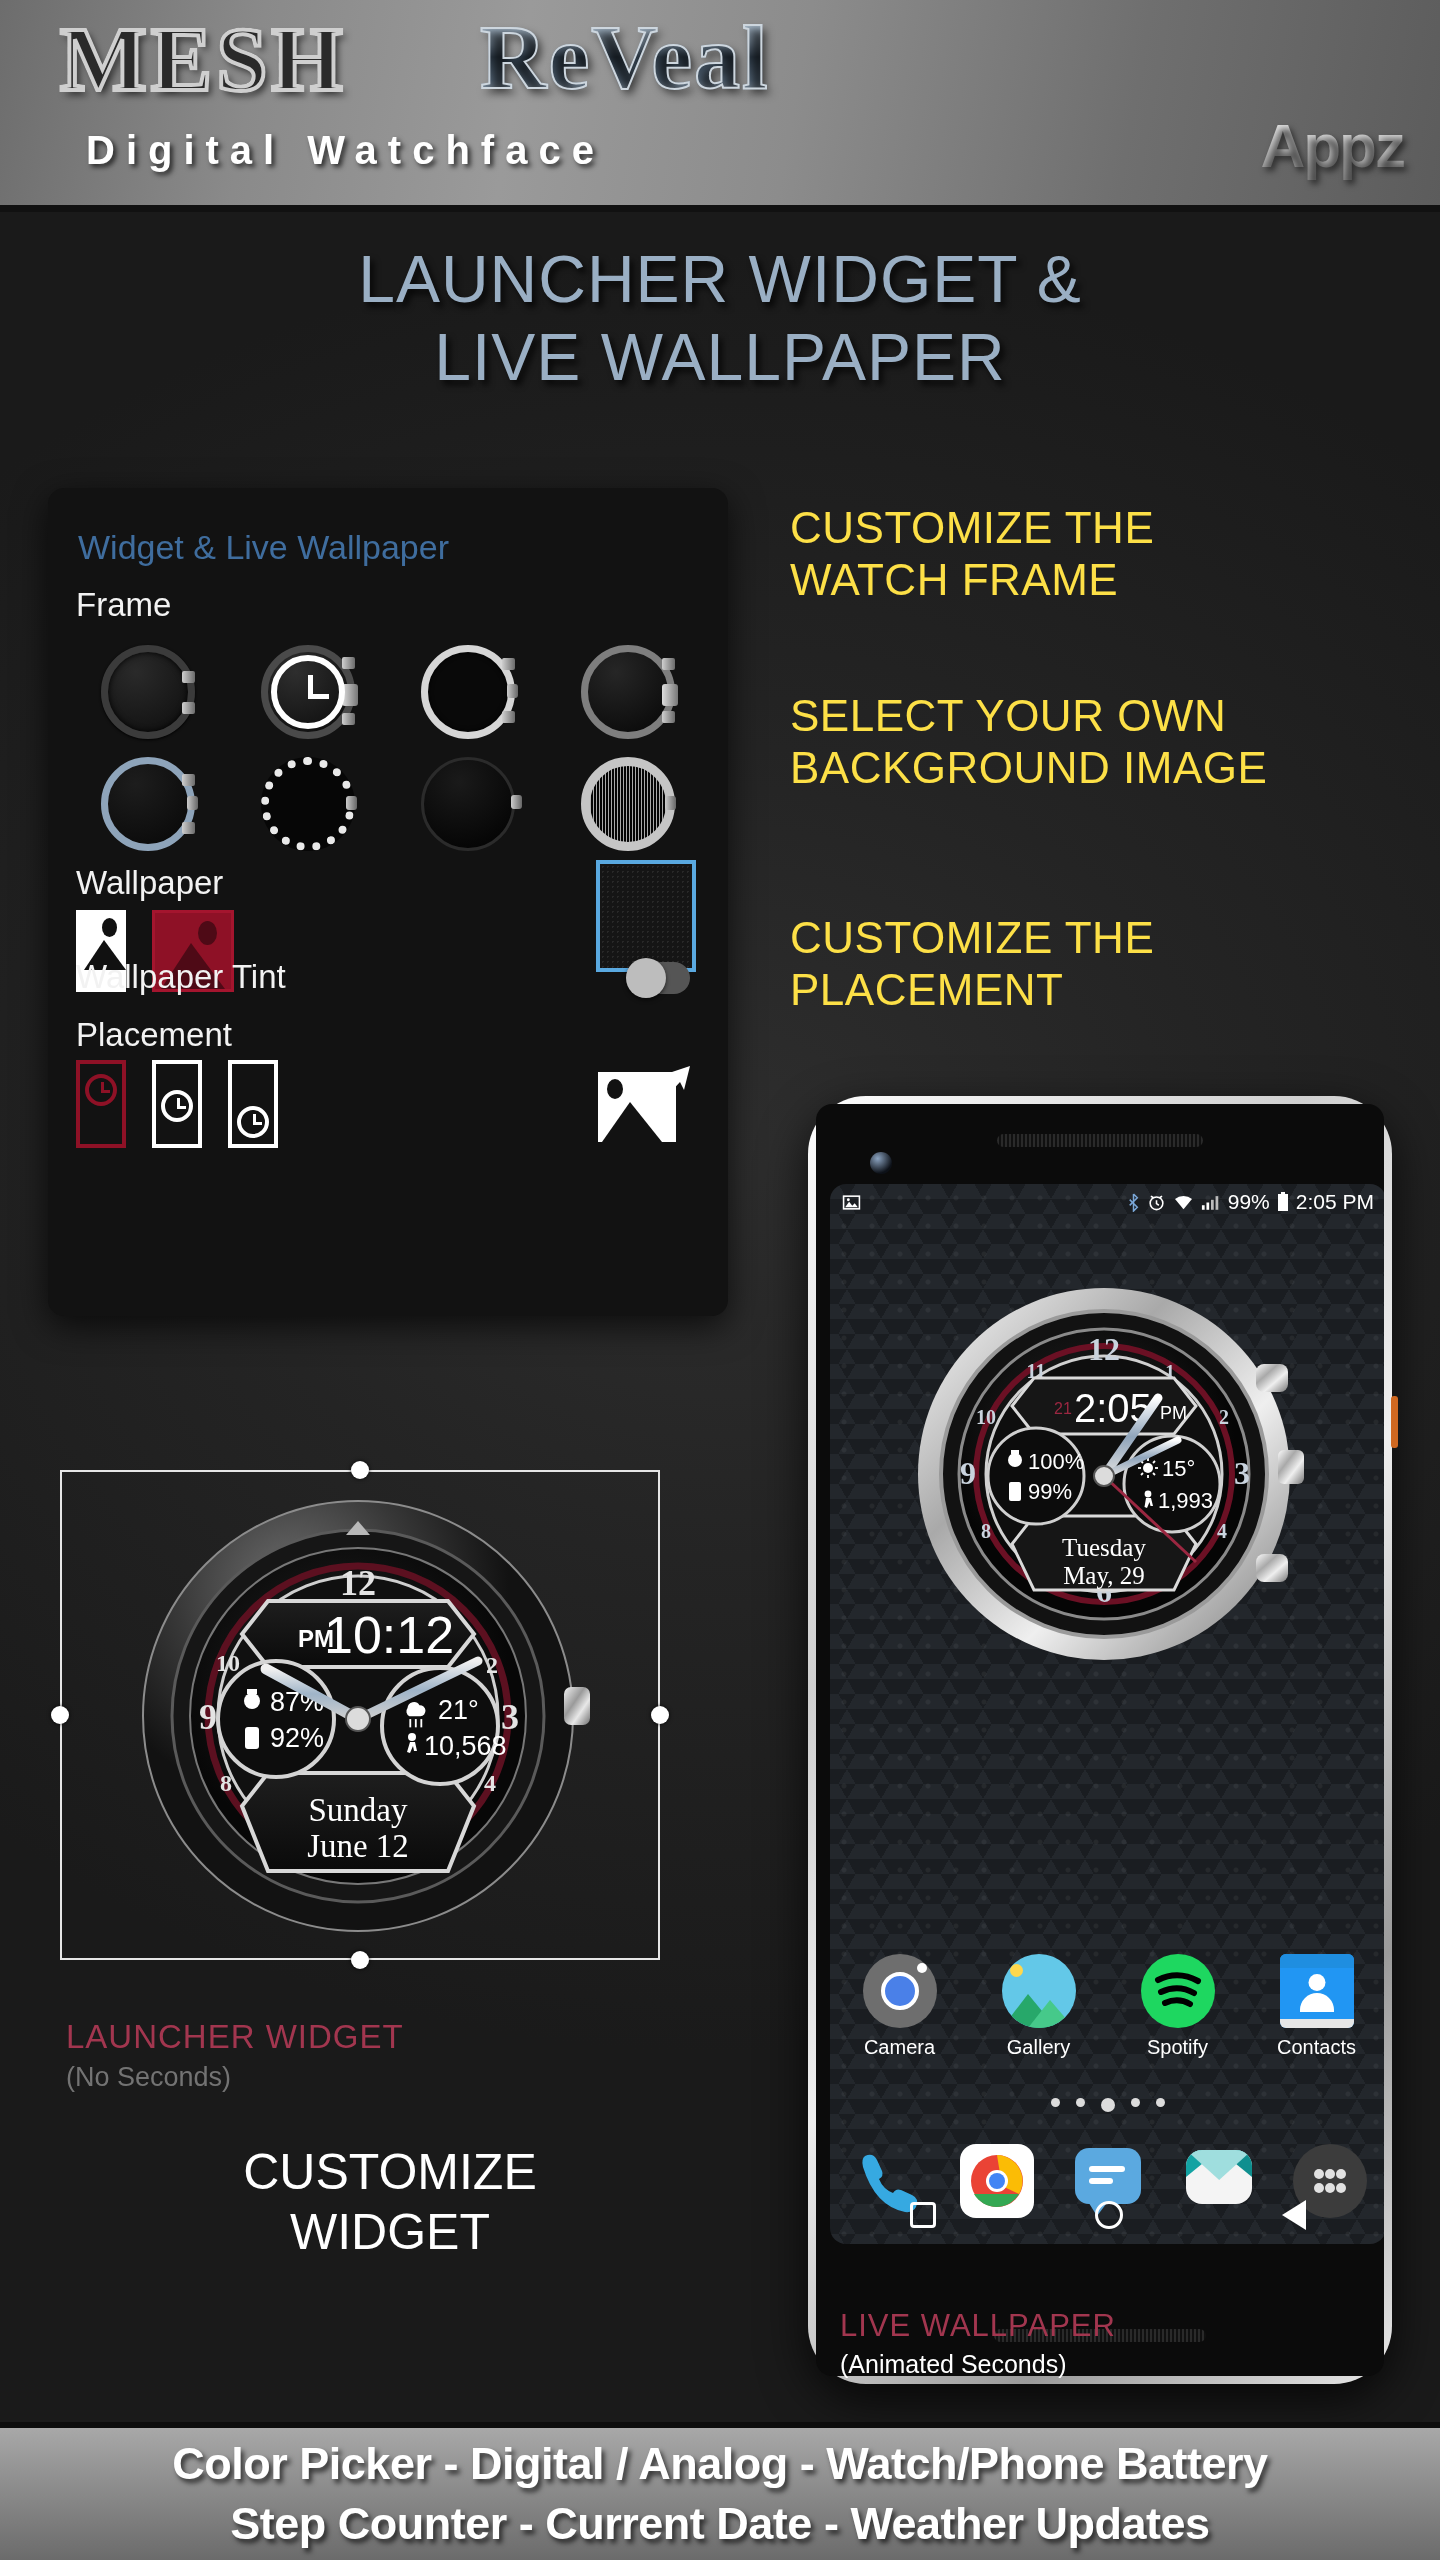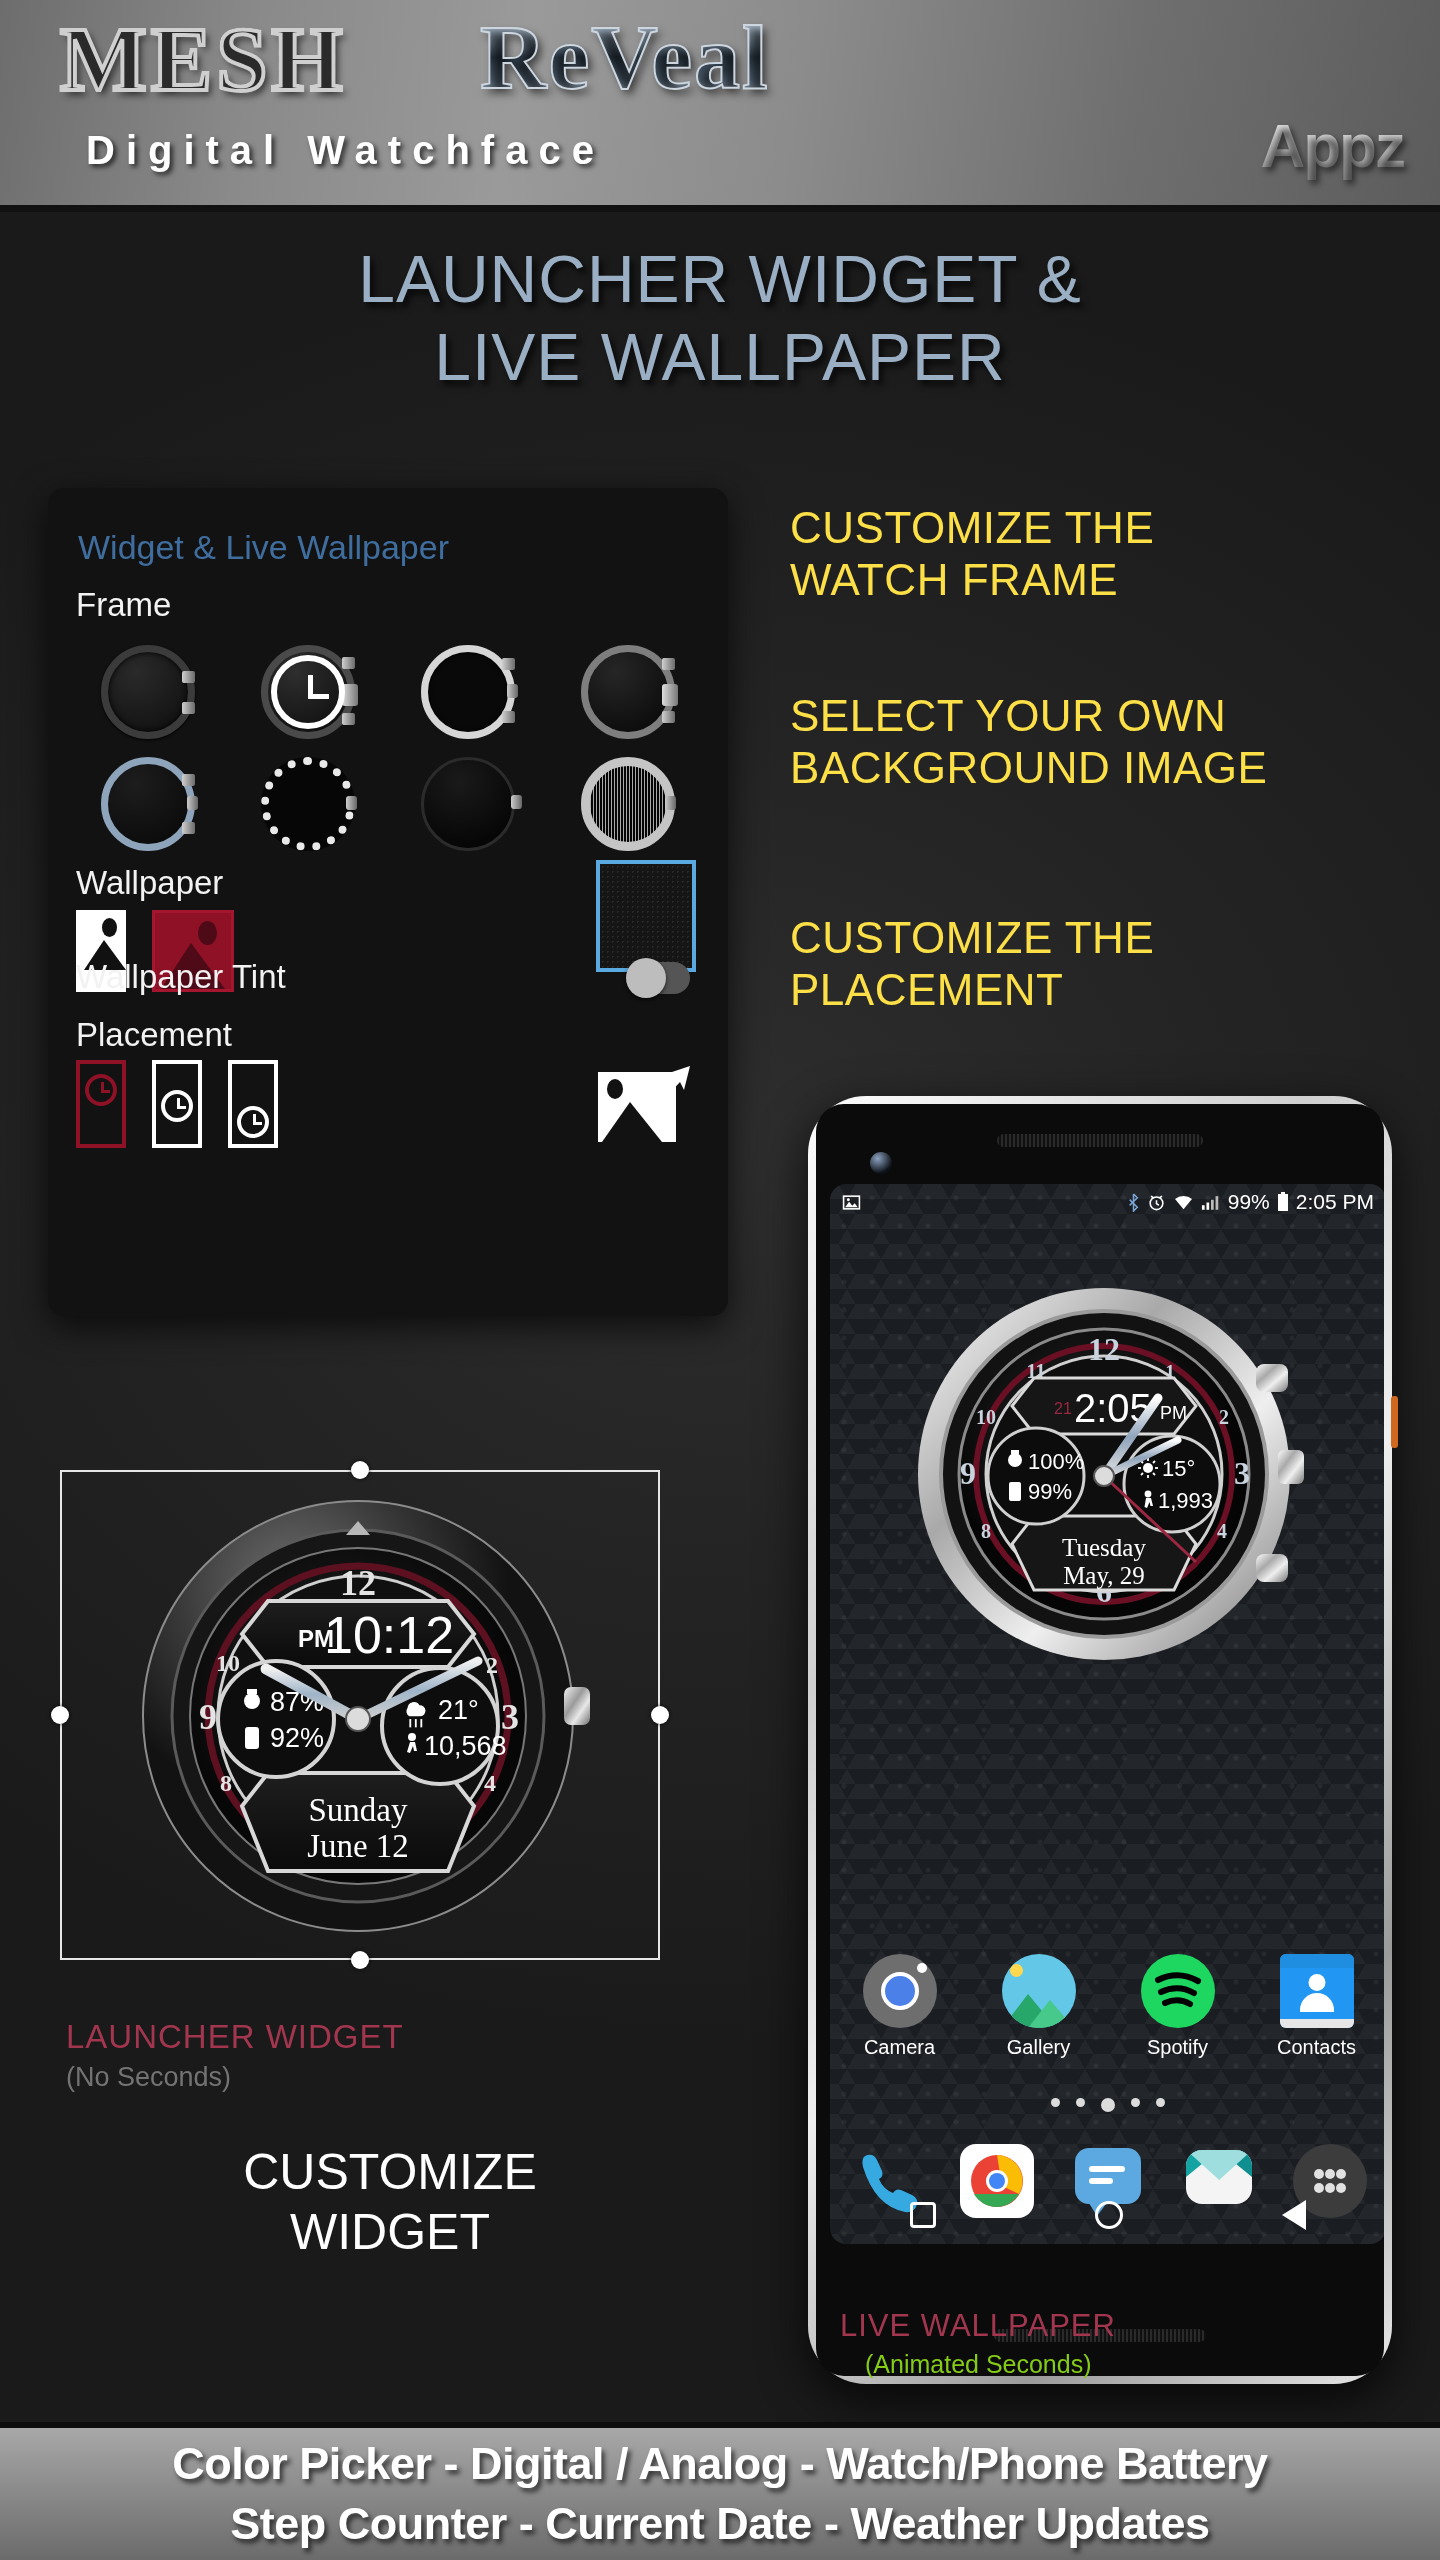--- a/index.html
+++ b/index.html
@@ -172,21 +172,21 @@
   .wid-label { position:absolute; left:66px; top:2018px; color:#a2364f; font-size:33px; letter-spacing:1px; }
   .wid-sub { position:absolute; left:66px; top:2062px; color:#737373; font-size:27px; }
   .resizable { position:absolute; left:80px; top:2142px; width:620px; text-align:center;
                color:#fff; font-size:50px; line-height:60px; }
 
   
   .phone { position:absolute; left:808px; top:1096px; width:584px; height:1288px;
            border-radius:58px; padding:8px;
            background:linear-gradient(130deg,#fdfdfd 0%,#d0d0d0 30%,#efefef 52%,#9b9b9b 78%,#e8e8e8 100%);
            box-shadow:0 16px 48px rgba(0,0,0,.75); }
-  .phone-body { width:100%; height:100%; border-radius:28px; background:#0b0b0b;
+  .phone-body { width:100%; height:100%; border-radius:16px; background:#0b0b0b;
                 position:relative; overflow:hidden; padding:0 14px; }
   .phone-speaker { position:absolute; left:50%; transform:translateX(-50%); top:30px;
                    width:206px; height:13px; border-radius:7px;
                    background:repeating-linear-gradient(90deg,#2a2a2a 0 2px,#101010 2px 4px); }
   .phone-speaker.bot { top:auto; bottom:34px; width:212px; }
   .phone-cam { position:absolute; left:54px; top:48px; width:22px; height:22px; border-radius:50%;
                background:radial-gradient(circle at 35% 30%,#8ba3c0,#0d1118 70%); }
   .screen { position:absolute; left:14px; top:80px; width:556px; height:1060px;
             border-radius:16px; overflow:hidden;
             background:#1b1f23;
@@ -206,21 +206,21 @@
   .dot.big { width:14px; height:14px; }
   .dock { position:absolute; left:0; top:960px; width:100%; display:flex; justify-content:space-around; align-items:center; }
   .dock-ic { width:74px; height:74px; position:relative; }
   .navbar { position:absolute; left:0; bottom:14px; width:100%; display:flex; justify-content:space-around; align-items:center; }
   .nav-sq { width:26px; height:26px; border:3px solid #fff; border-radius:4px; }
   .nav-ci { width:28px; height:28px; border:3px solid #fff; border-radius:50%; }
   .nav-tr { width:0;height:0;border-top:15px solid transparent;border-bottom:15px solid transparent;border-right:24px solid #fff; }
   .pwr { position:absolute; right:-6px; top:300px; width:7px; height:52px; background:#d06820; border-radius:3px; }
 
   .lw-label { position:absolute; left:840px; top:2308px; color:#a2364f; font-size:31px; letter-spacing:1px; }
-  .lw-sub { position:absolute; left:840px; top:2350px; color:#84cc16; font-size:25px;margin-left:25px; }
+  .lw-sub { position:absolute; left:840px; top:2350px; color:#ffffff; font-size:25px; }
 
   
   .footer { position:absolute; left:0; bottom:0; width:1440px; height:138px;
             background:linear-gradient(180deg,#a8a8a8 0%,#8f8f8f 40%,#6b6b6b 100%);
             display:flex; flex-direction:column; align-items:center; justify-content:center;
             border-top:6px solid #0c0c0c; }
   .footer div { color:#fff; font-size:45px; line-height:60px; font-weight:bold;
                 text-shadow:3px 4px 5px rgba(0,0,0,.65); letter-spacing:-.5px; }
 </style>
 </head>

